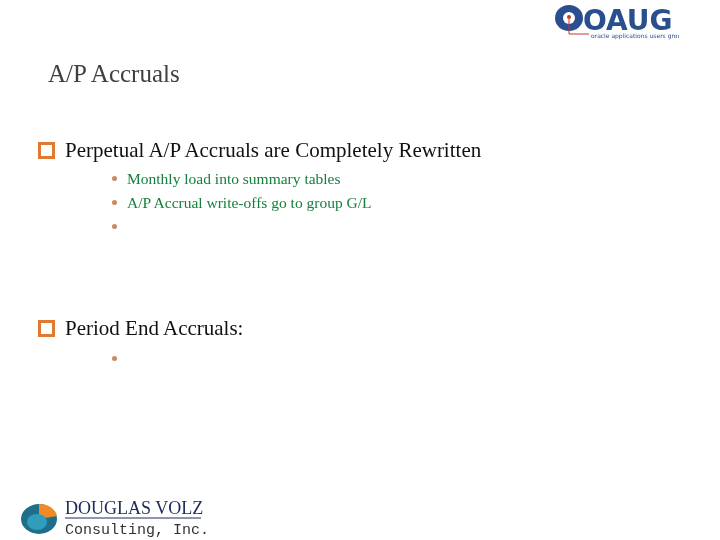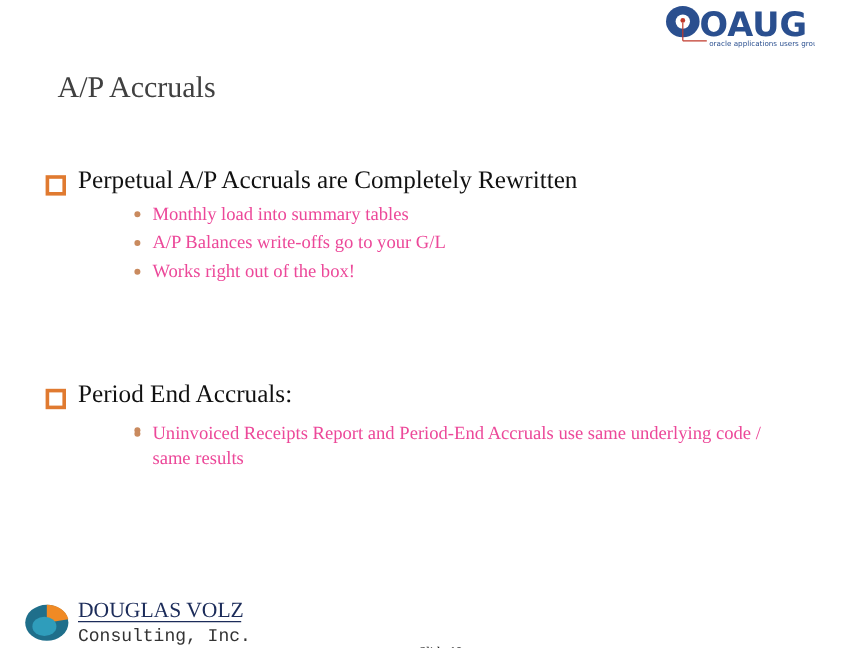--- a/index.html
+++ b/index.html
@@ -1,21 +1,21 @@
 <!DOCTYPE html>
 <html><head>
   <meta charset="utf-8">
   <style>
     html, body { margin: 0; padding: 0; }
     body { width: 720px; height: 540px; background: #ffffff; position: relative; overflow: hidden; font-family: "DejaVu Serif", "Liberation Serif", serif; color: #111; }
     .logo-oaug { position: absolute; left: 549px; top: 0px; width: 130px; height: 44px; }
     .title { position: absolute; left: 48px; top: 60px; font-size: 25px; color: #404040; font-family: "Liberation Serif", "DejaVu Serif", serif; }
-    .l1 { position: absolute; left: 38px; font-size: 21px; font-family: "Liberation Serif", "DejaVu Serif", serif; color: #111; display: flex; align-items: flex-end; }
+    .l1 { position: absolute; left: 38px; font-size: 21px; font-family: "Liberation Serif", "DejaVu Serif", serif; color: #111; display: flex; align-items: center; }
     .sq { display: inline-block; width: 11px; height: 11px; border: 3px solid #e07a30; margin-right: 10px; box-sizing: content-box; }
-    .l2list { position: absolute; left: 110px; margin: 0; padding: 0; list-style: none; font-size: 15.5px; font-family: "Liberation Serif", "DejaVu Serif", serif; color: #ec4899; }
+    .l2list { position: absolute; left: 110px; margin: 0; padding: 0; list-style: none; font-size: 15.5px; font-family: "Liberation Serif", "DejaVu Serif", serif; color: #15803d; }
     .l2list li { position: relative; padding-left: 17px; line-height: 21px; margin-bottom: 3px; }
     .l2list li .dot { position: absolute; left: 2px; top: 8px; width: 5px; height: 5px; border-radius: 50%; background: #c98a5e; }
     .footer-logo { position: absolute; left: 17px; top: 492px; width: 190px; height: 46px; }
     .slide-num { position: absolute; left: 349px; top: 506px; font-size: 11px; font-family: "Liberation Serif", "DejaVu Serif", serif; margin-top: 32px; }
     .slide-num b { font-weight: bold; }
   </style>
 </head>
 <body>
 
 <div class="logo-oaug">
@@ -31,31 +31,30 @@
 </div>
 
 <div class="title">A/P Accruals</div>
 
 <div class="l1" style="top:138px;">
   <span class="sq"></span>
   <span>Perpetual A/P Accruals are Completely Rewritten</span>
 </div>
 <ul class="l2list" style="top:168px;">
   <li><span class="dot"></span><span>Monthly load into summary tables</span></li>
-  <li><span class="dot"></span><span>A/P Balances write-offs go to your G/L</span></li>
-  <li><span class="dot"></span><span>Works right out of the box!</span></li>
+  <li><span class="dot"></span><span>A/P Accrual write-offs go to group G/L</span></li>
+  <li><span class="dot"></span></li>
 </ul>
 
 <div class="l1" style="top:316px;">
   <span class="sq"></span>
   <span>Period End Accruals:</span>
 </div>
 <ul class="l2list" style="top:348px; width:580px;">
   <li><span class="dot"></span></li>
-  <li style="width:530px;"><span class="dot"></span><span>Uninvoiced Receipts Report and Period-End Accruals use same underlying code / same results</span></li>
 </ul>
 
 <div class="footer-logo">
   <svg width="190" height="46" viewBox="0 0 190 46">
     <ellipse cx="22" cy="27" rx="18" ry="15" fill="#1f6f8b"></ellipse>
     <path d="M22 27 L22 12 A18 15 0 0 1 40 24 Z" fill="#f08a24"></path>
     <ellipse cx="20" cy="30" rx="10" ry="8" fill="#2f9dbb"></ellipse>
     <text x="48" y="22" font-family="Liberation Serif, serif" font-size="18" fill="#1c2c5a">DOUGLAS VOLZ</text>
     <line x1="48" y1="26" x2="184" y2="26" stroke="#1c2c5a" stroke-width="1"></line>
     <text x="48" y="42" font-family="Liberation Mono, monospace" font-size="15" fill="#333">Consulting, Inc.</text>

